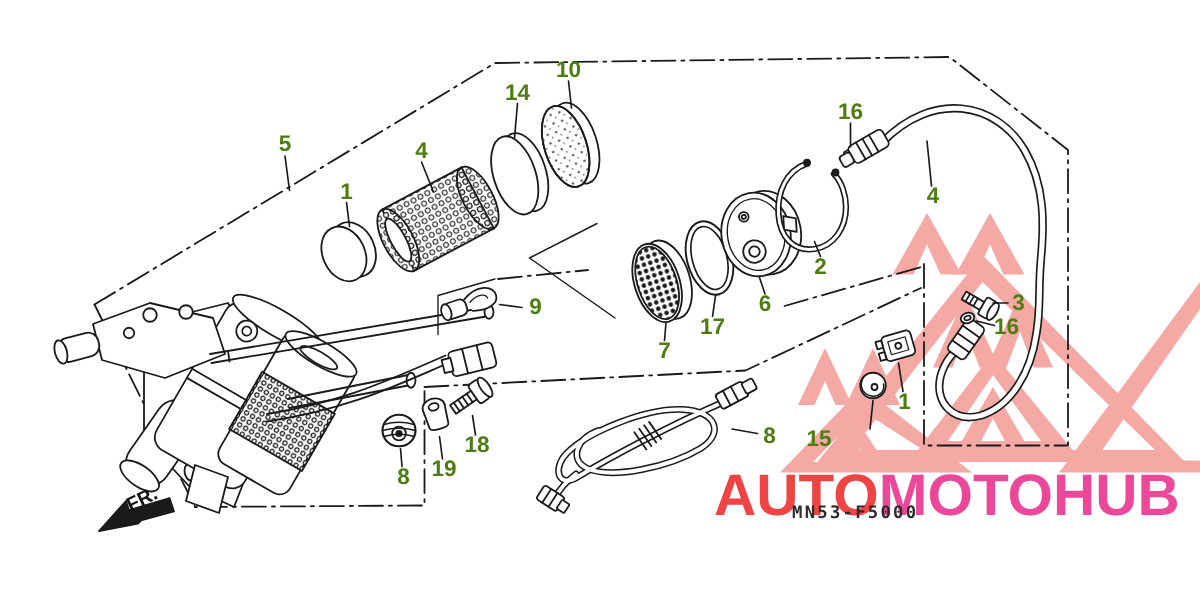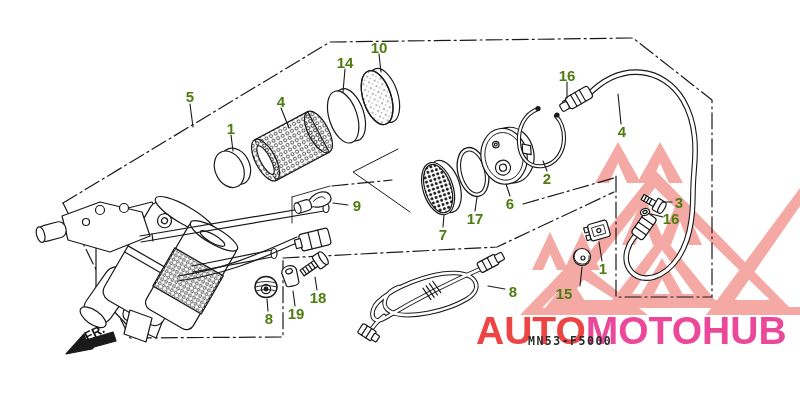--- a/index.html
+++ b/index.html
@@ -343,21 +343,21 @@
   <div class="callout" style="left:357px;top:205px">9</div>
   <div class="callout" style="left:443px;top:234px">7</div>
   <div class="callout" style="left:475px;top:218px">17</div>
   <div class="callout" style="left:510px;top:203px">6</div>
   <div class="callout" style="left:547px;top:178px">2</div>
   <div class="callout" style="left:567px;top:75px">16</div>
   <div class="callout" style="left:622px;top:131px">4</div>
   <div class="callout" style="left:679px;top:202px">3</div>
   <div class="callout" style="left:671px;top:218px">16</div>
   <div class="callout" style="left:603px;top:268px">1</div>
-  <div class="callout" style="left:564px;top:293px">15</div>
+  <div class="callout" style="left:546px;top:293px">15</div>
   <div class="callout" style="left:513px;top:291px">8</div>
   <div class="callout" style="left:318px;top:297px">18</div>
   <div class="callout" style="left:296px;top:313px">19</div>
   <div class="callout" style="left:269px;top:318px">8</div>
 
   <div id="fr-label">FR.</div>
   <div id="drawing-code">MN53-F5000</div>
 
 </div>
 

